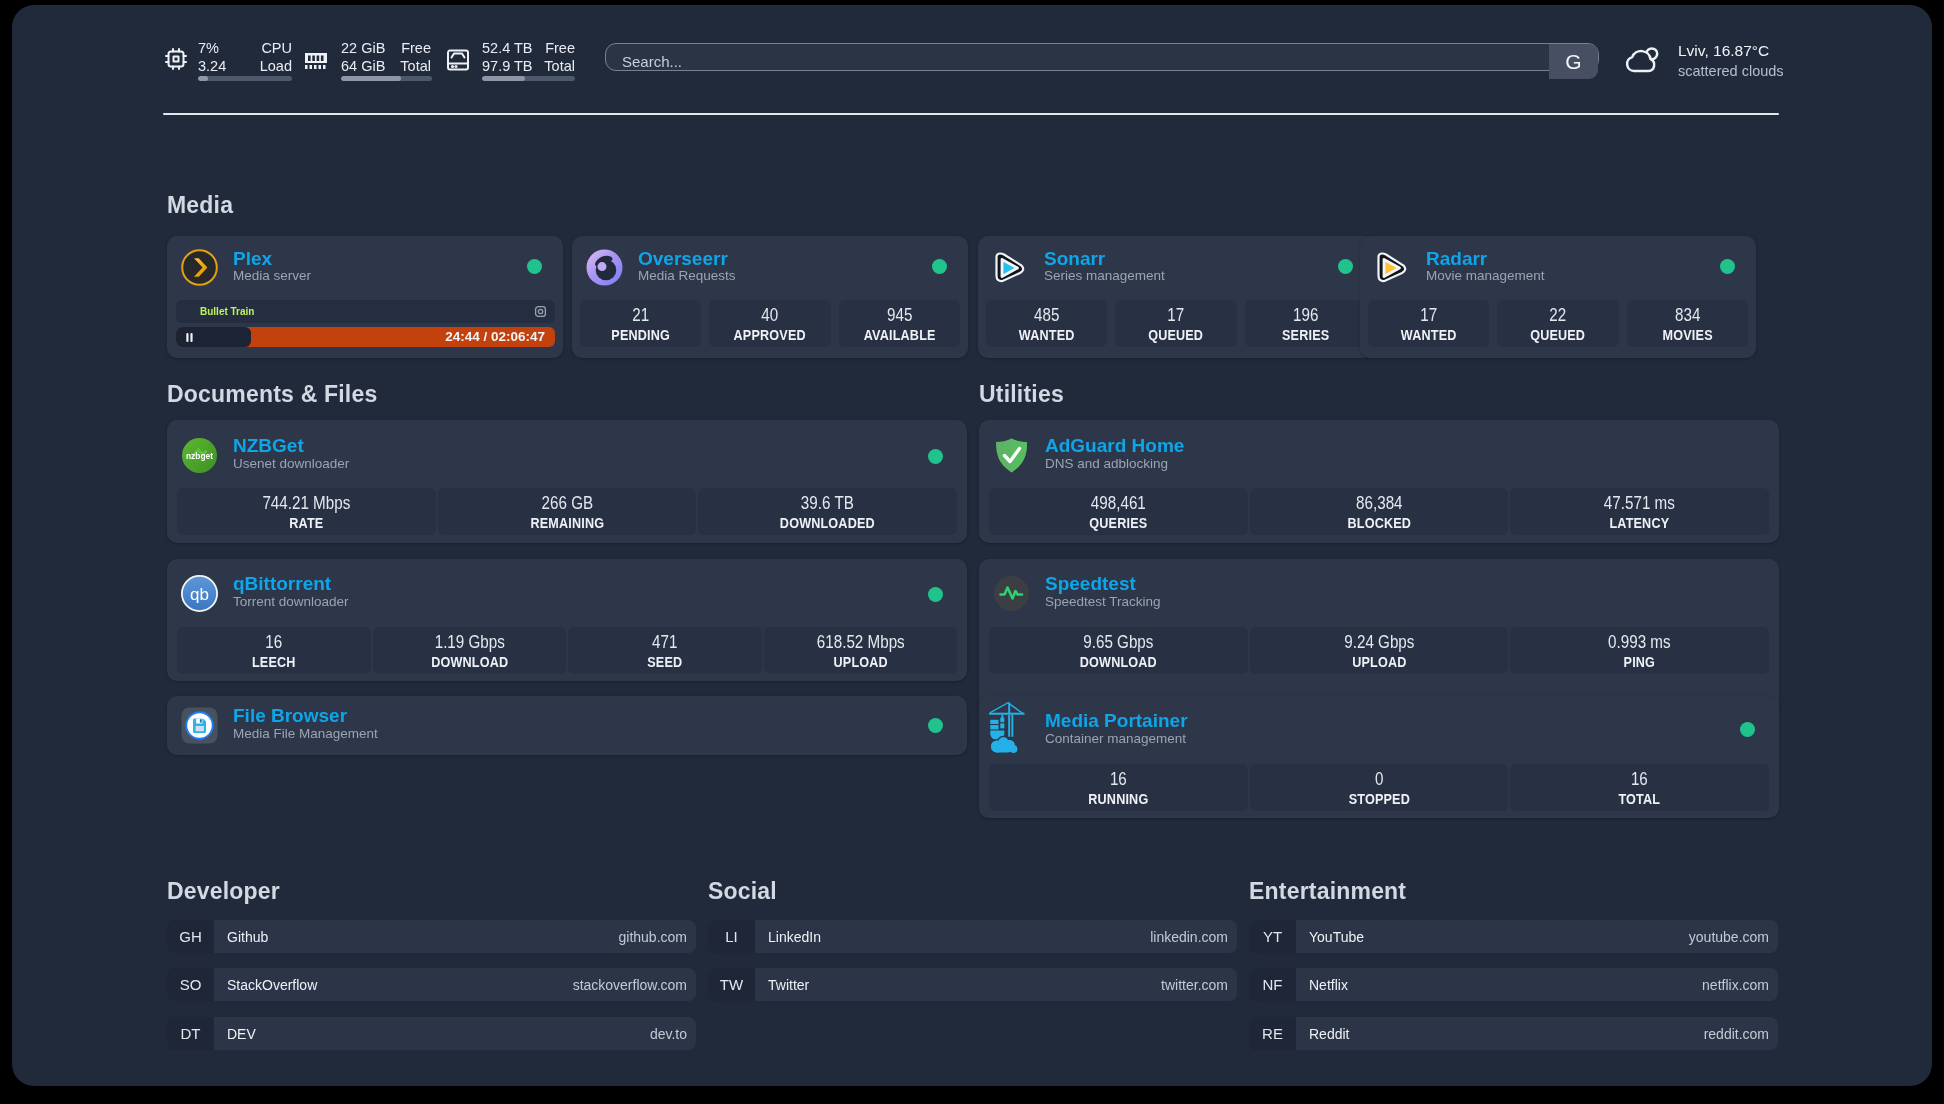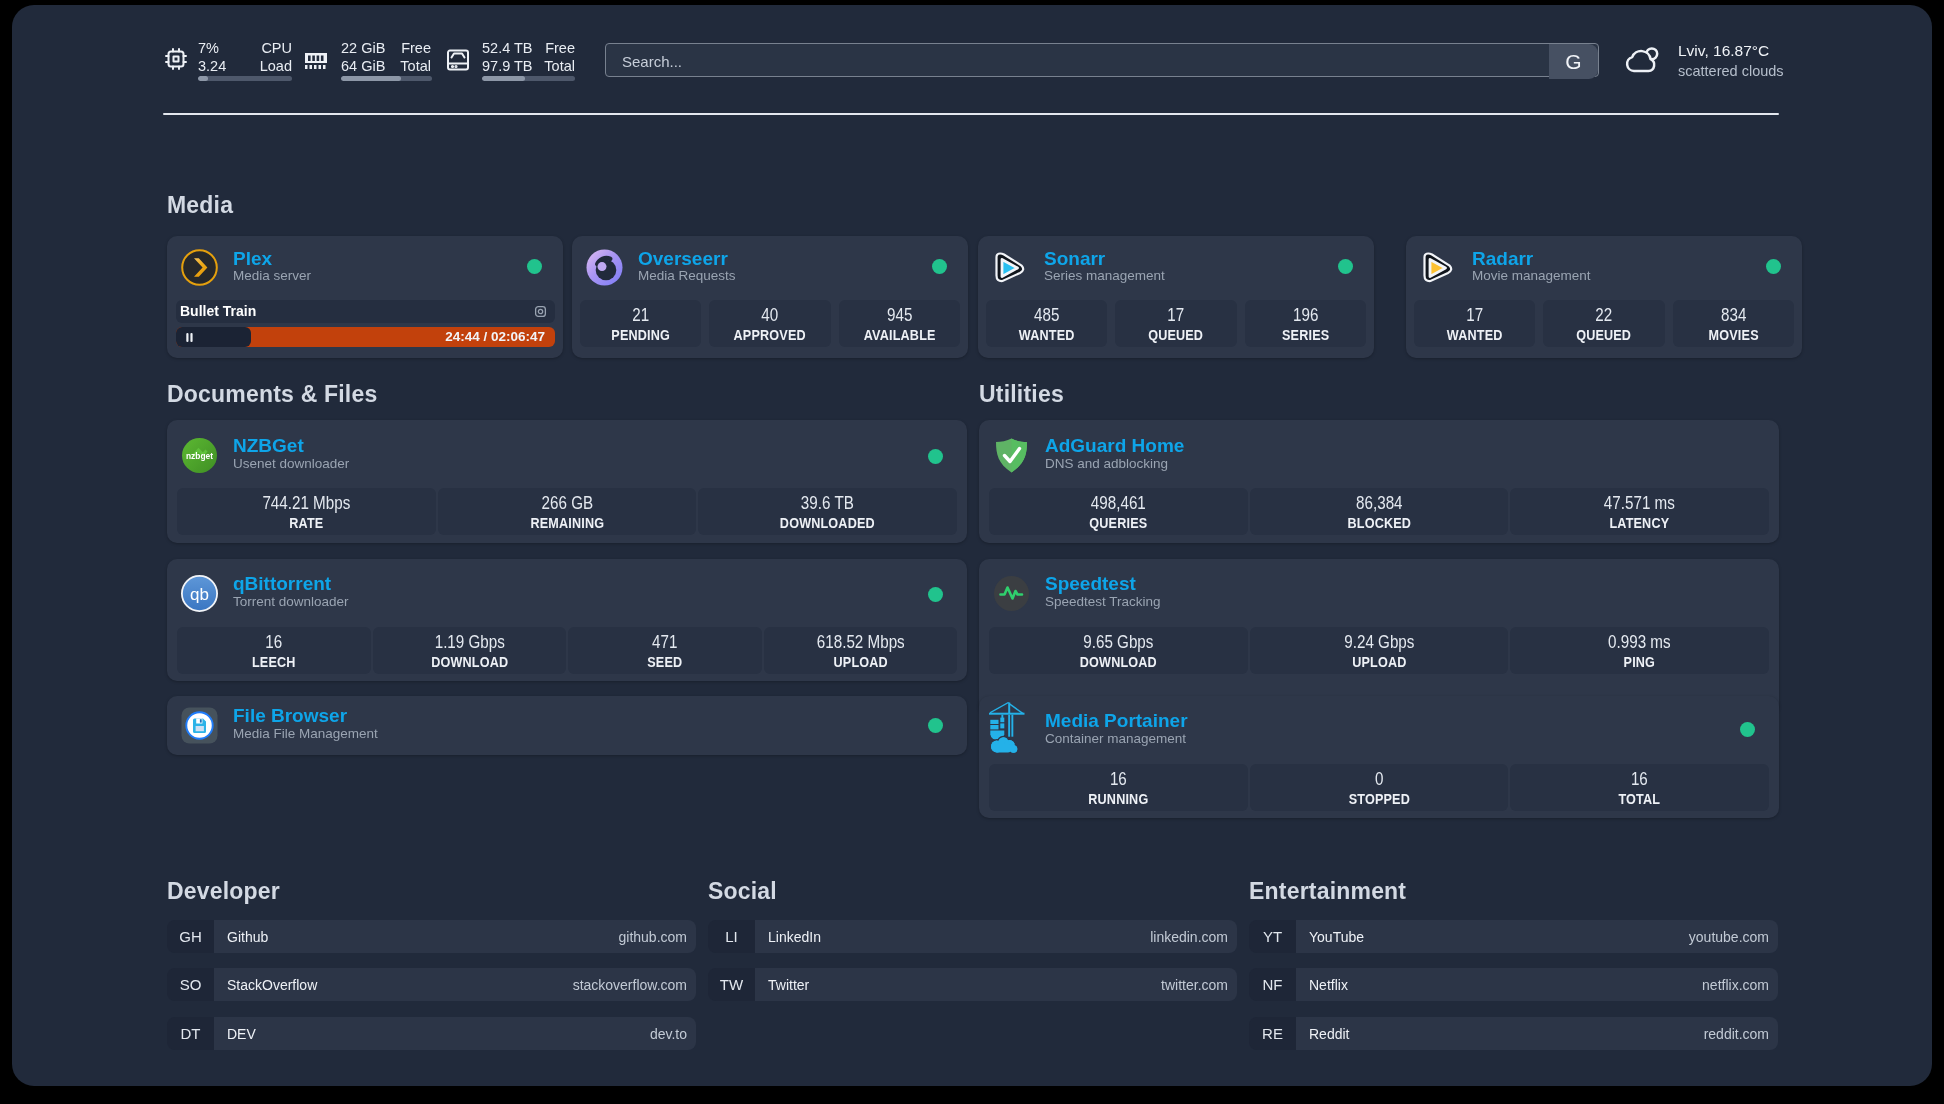--- a/index.html
+++ b/index.html
@@ -5,21 +5,21 @@
 * { margin:0; padding:0; box-sizing:border-box; }
 html,body { width:1944px; height:1104px; background:#000; overflow:hidden; }
 body { position:relative; font-family:"Liberation Sans", sans-serif; }
 .panel { position:absolute; left:12px; top:5px; width:1920px; height:1081px; background:#212a3b; border-radius:22px; }
 .abs { position:absolute; }
 .sysicon { position:absolute; }
 .systext { position:absolute; width:94px; font-size:14.5px; color:#e9edf3; }
 .systext .r { display:flex; justify-content:space-between; line-height:17.5px; }
 .sysbar { position:absolute; height:5px; border-radius:2.5px; background:#4e586b; overflow:hidden; }
 .sysbar .fill { position:absolute; left:0; top:0; bottom:0; background:#8d97a7; border-radius:2.5px; }
-.search { position:absolute; left:605px; top:43px; width:994px; height:34px; background:#2a3445; border:1.5px solid #78818f; border-radius:4px; }
+.search { position:absolute; left:605px; top:43px; width:994px; height:28px; background:#2a3445; border:1.5px solid #78818f; border-radius:11px; }
 .search .ph { position:absolute; left:16px; top:0; line-height:36px; font-size:15px; color:#c7ced9; }
 .search .gbtn { position:absolute; right:0; top:0; width:49px; height:35px; background:#465062; border-radius:0 9px 9px 0; text-align:center; line-height:35px; font-size:21px; color:#f2f4f8; }
 .weather-txt { position:absolute; left:1678px; top:41px; font-size:15.5px; color:#f0f3f7; line-height:20px; }
 .weather-txt .w2 { color:#b6bfcc; font-size:14.5px;margin-top:8px; }
 .sep { position:absolute; left:163px; top:113px; width:1616px; height:2px; background:#e3e7ee; border-radius:1px; }
 h2 { position:absolute; font-size:23px; font-weight:700; color:#d3d9e3; letter-spacing:0.2px; }
 .card { position:absolute; background:#2e3749; border-radius:10px; box-shadow:0 1px 3px rgba(0,0,0,0.25); }
 .card .icon { position:absolute; left:14px; top:13px; width:37px; height:37px; }
 .card .name { position:absolute; left:66px; top:12px; font-size:19px; font-weight:700; color:#0ea5e9; }
 .card .sub { position:absolute; left:66px; top:32px; font-size:13.5px; color:#9aa4b2; }
@@ -132,21 +132,21 @@
           <stop offset="0" stop-color="#f6c35c"></stop>
           <stop offset="0.5" stop-color="#eba818"></stop>
           <stop offset="1" stop-color="#e79d0c"></stop>
         </linearGradient>
       </defs>
     </svg>
   <div class="name">Plex</div>
   <div class="sub">Media server</div>
   <div class="dot"></div>
   <div class="abs" style="left:9px;top:64px;width:379px;height:23px;background:#252e40;border-radius:6px">
-    <span class="abs" style="left:4px;top:0;line-height:23px;font-size:14px;font-weight:700;color:#ffffff">Bullet Train</span>
+    <span class="abs" style="left:24px;top:0;line-height:23px;font-size:10px;font-weight:700;color:#bef264">Bullet Train</span>
     <svg class="abs" style="right:8px;top:5px" width="13" height="13" viewBox="0 0 24 24" fill="none" stroke="#99a3b1" stroke-width="2.4">
         <rect x="3" y="3" width="18" height="18" rx="5"></rect>
         <circle cx="12" cy="12" r="4"></circle>
       </svg>
   </div>
   <div class="abs" style="left:9px;top:91px;width:379px;height:20px;background:#c2410c;border-radius:6px">
     <div class="abs" style="left:0;top:0;width:75px;height:20px;background:#1b2334;border-radius:6px"></div>
     <svg class="abs" style="left:10px;top:6px" width="7" height="9" viewBox="0 0 7 9" fill="#eef1f6">
         <rect x="0.3" y="0" width="2.2" height="9" rx="1"></rect>
         <rect x="4.4" y="0" width="2.2" height="9" rx="1"></rect>
@@ -202,21 +202,21 @@
       <div class="stat">
         <div class="v">17</div>
         <div class="l">QUEUED</div>
       </div>
       <div class="stat">
         <div class="v">196</div>
         <div class="l">SERIES</div>
       </div>
     </div>
 </div>
-<div class="card" id="radarr" style="left:1406px;top:236px;width:396px;height:122px">
+<div class="card" id="radarr" style="left:1360px;top:236px;width:396px;height:122px">
   <svg class="icon" viewBox="0 0 37 37">
       <path d="M8.2 4.5 Q 4.5 4.5 4.5 8.2 L 4.5 26.5 Q 4.5 32.5 10.5 32 L 28 24 Q 33.5 21 29.5 16.5 L 12 5.5 Q 10 4.5 8.2 4.5 Z" fill="#10151c" stroke="#f2f4f8" stroke-width="2.2"></path>
       <path d="M10 10.5 L 25.5 19 L 10 27.5 Z" fill="#fdc132" stroke="#f2f4f8" stroke-width="2.8" stroke-linejoin="round"></path>
     </svg>
   <div class="name">Radarr</div>
   <div class="sub">Movie management</div>
   <div class="dot"></div>
   <div class="stats">
       <div class="stat">
         <div class="v">17</div>

